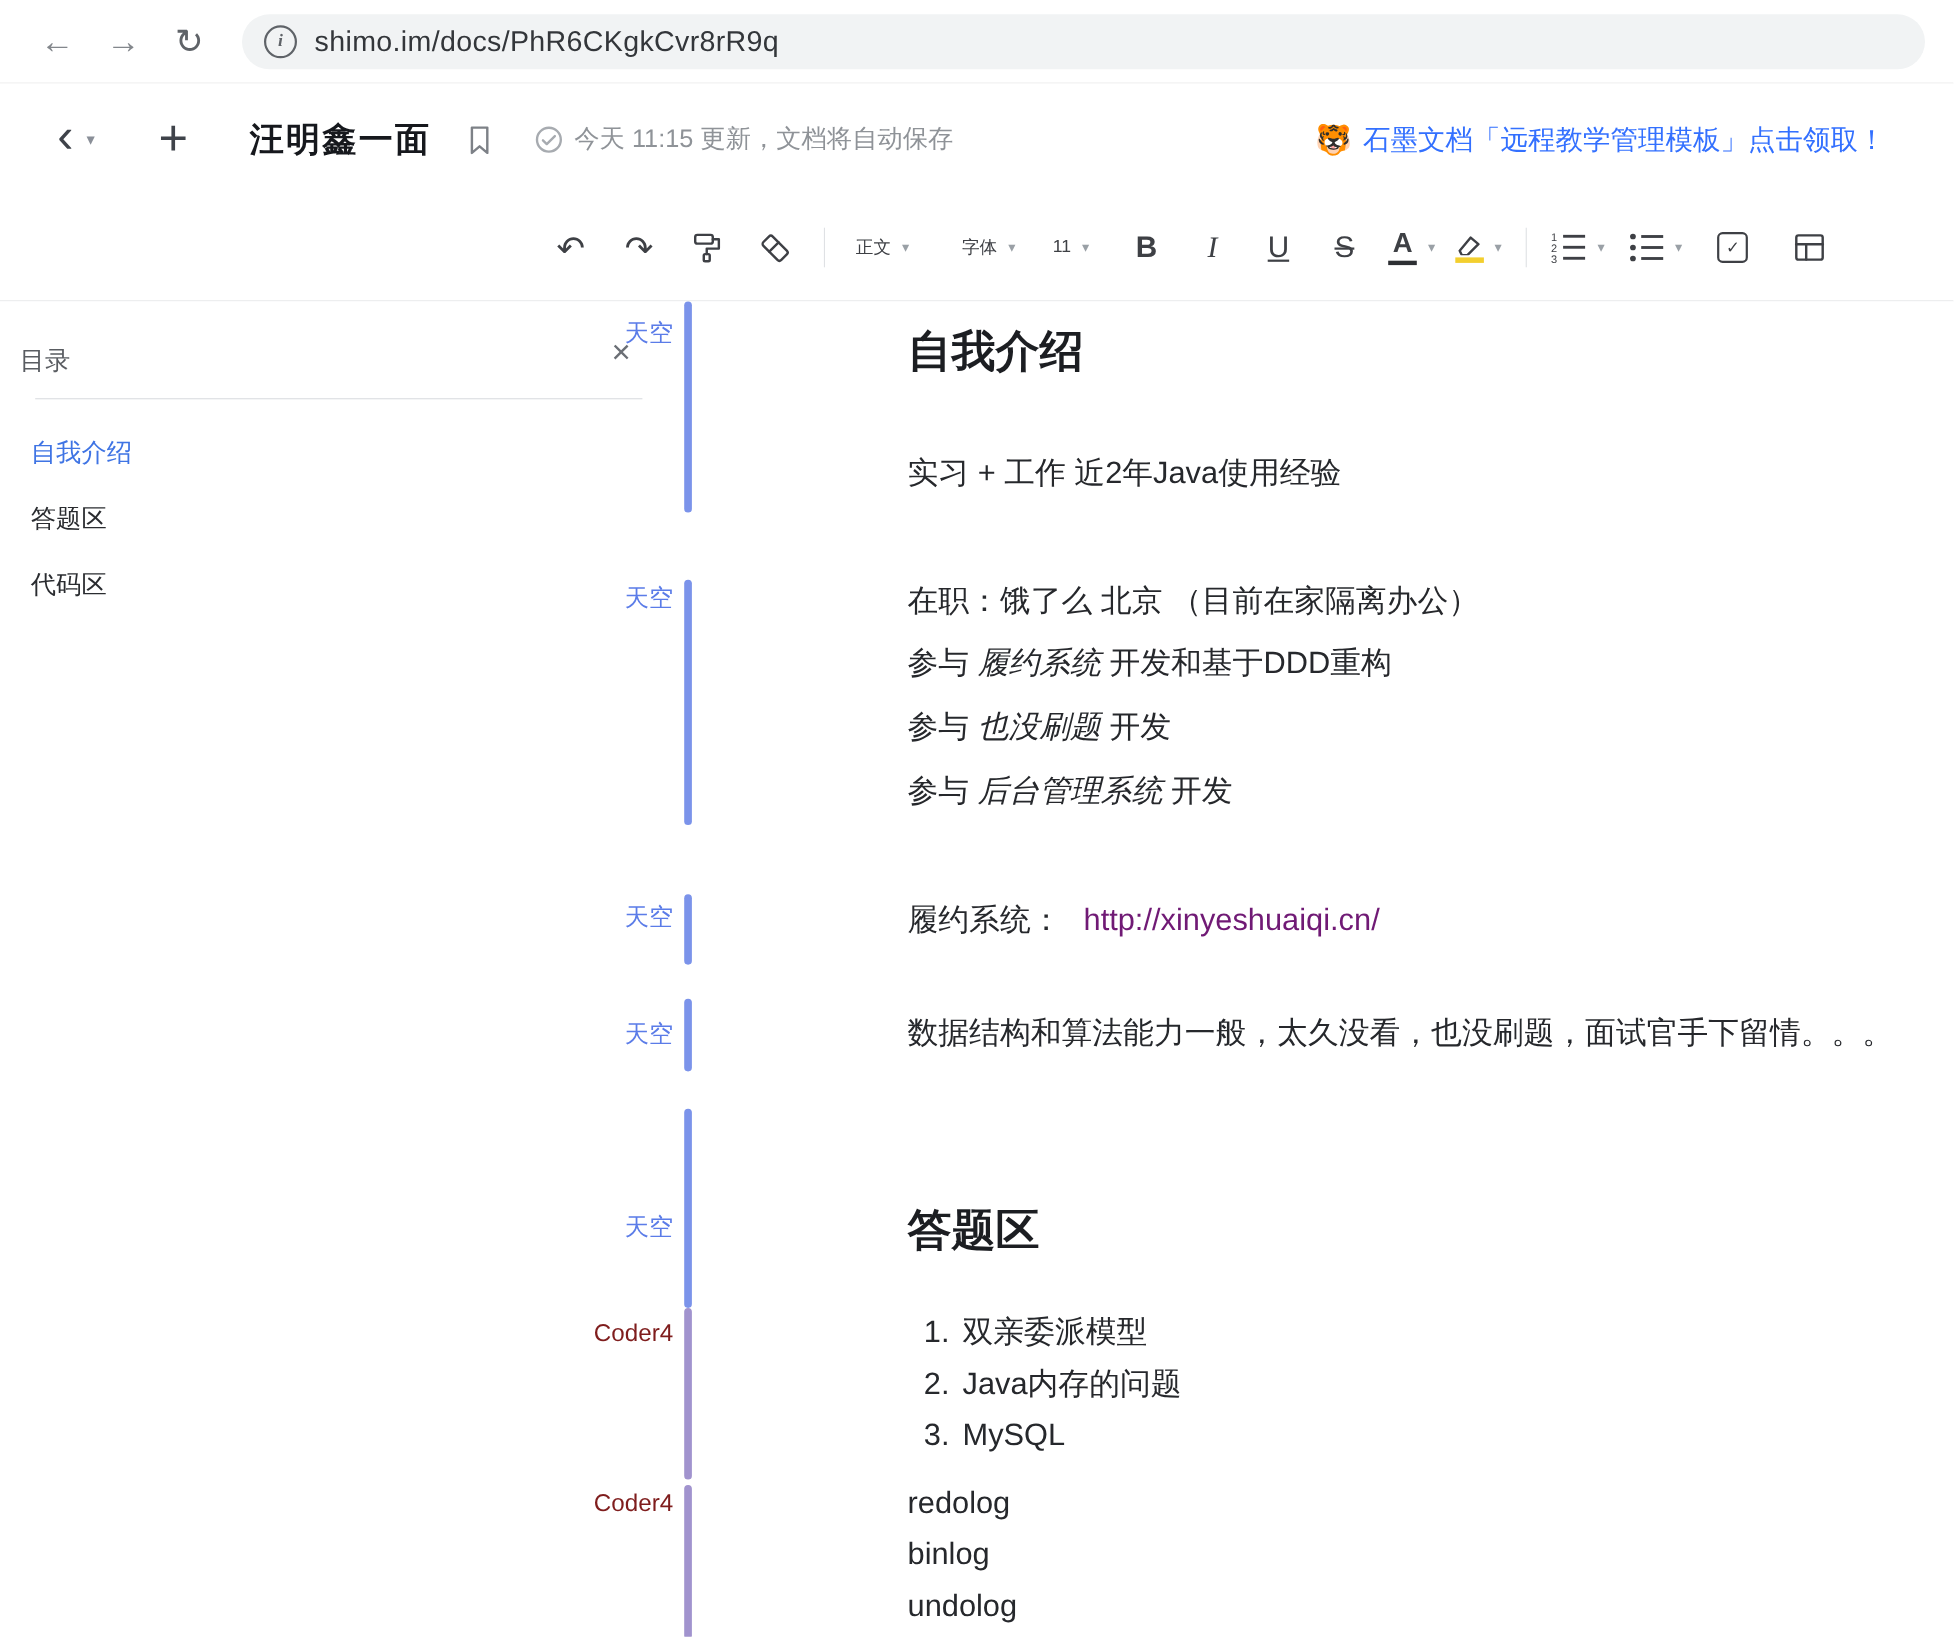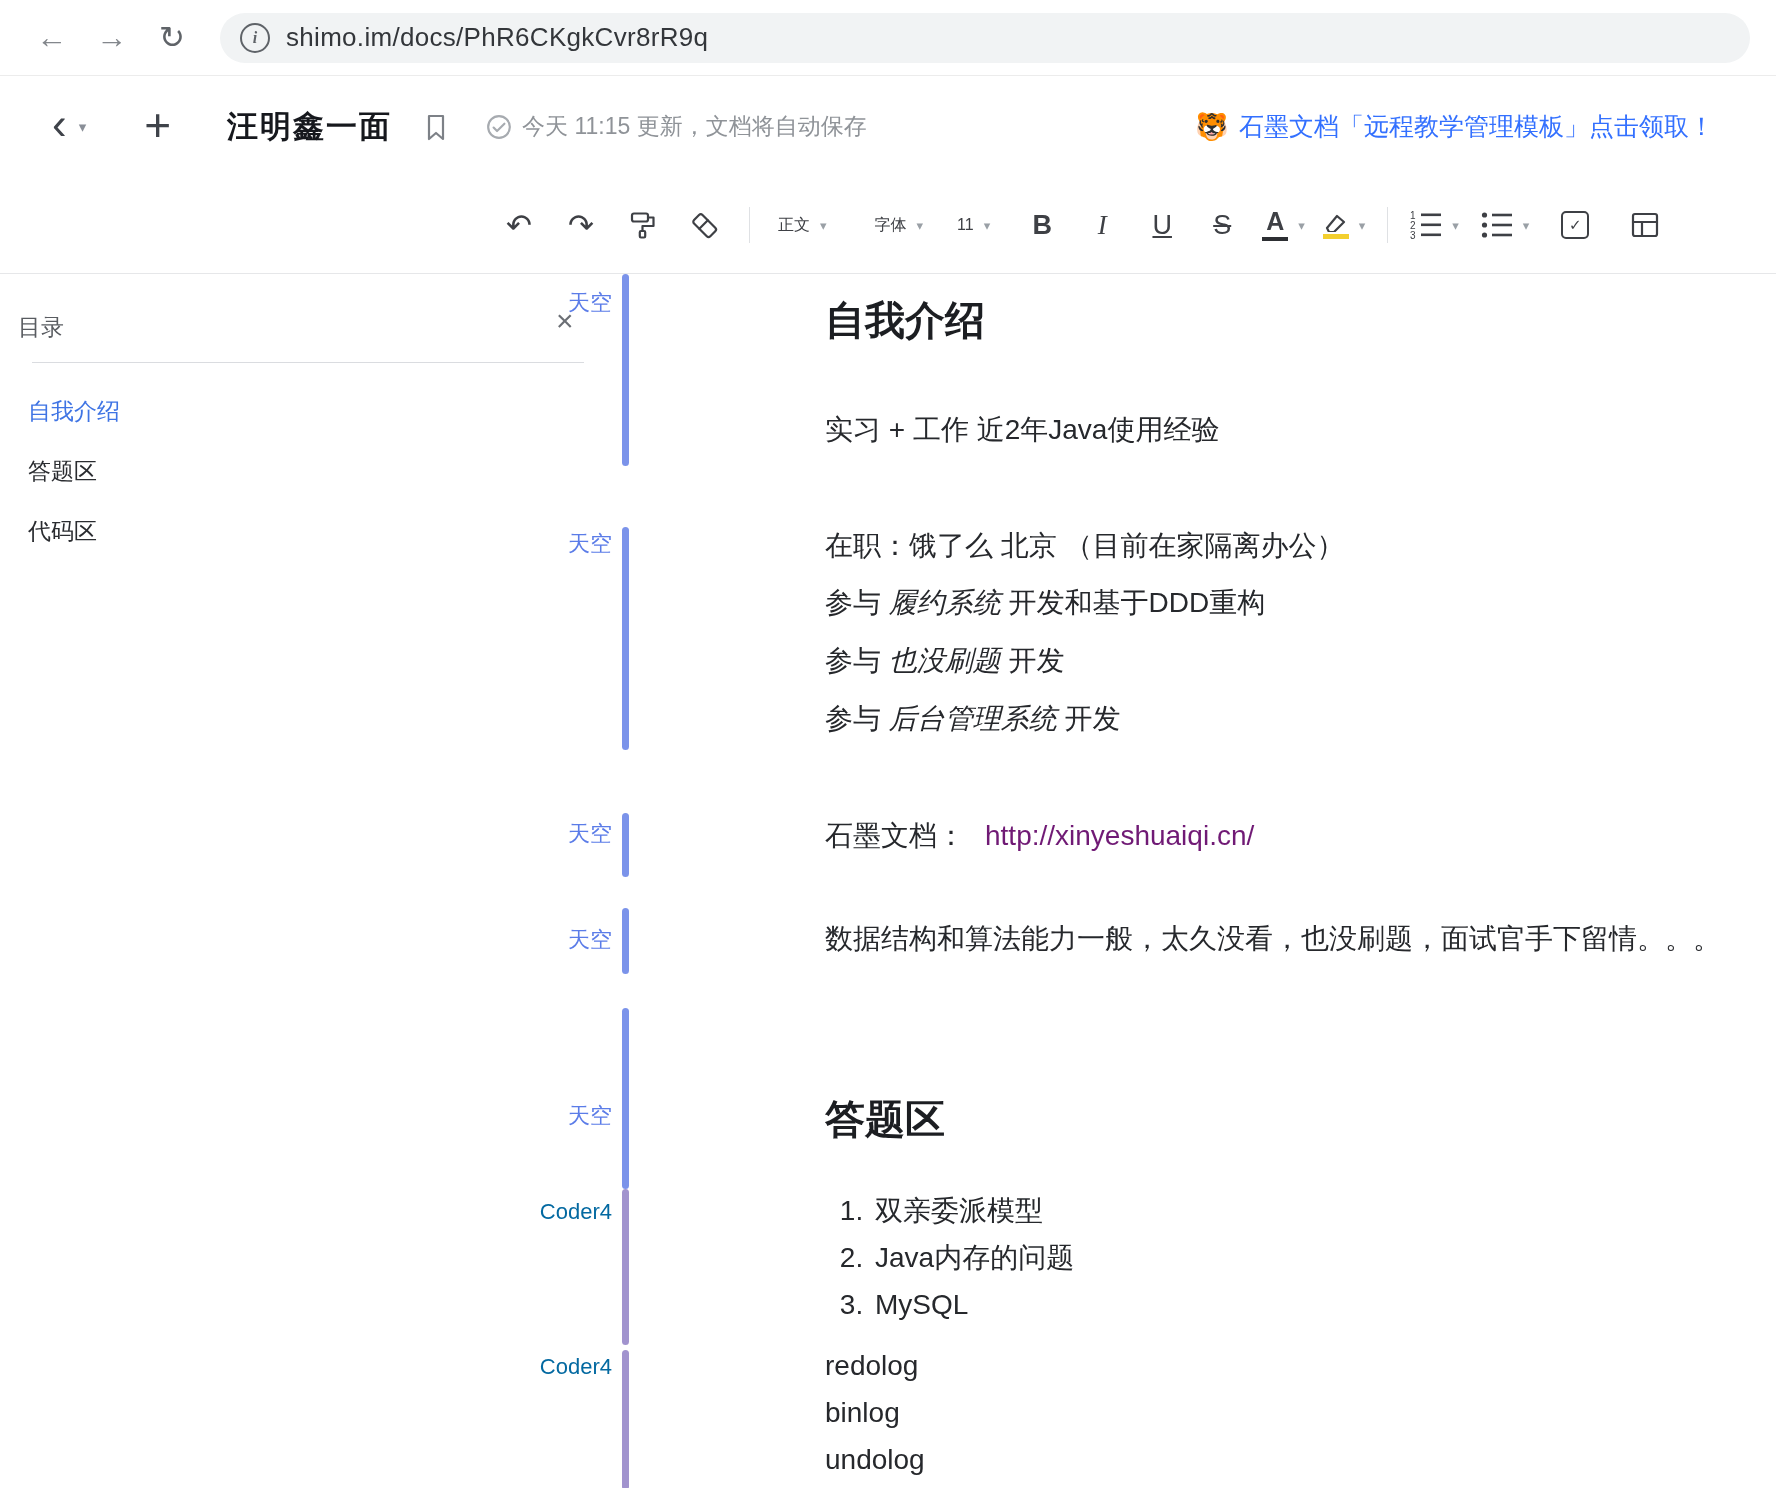--- a/index.html
+++ b/index.html
@@ -53,21 +53,21 @@
   
   .body-area{position:relative;height:1215px;background:#fff}
   .toc-title{position:absolute;left:18px;top:38px;font-size:23px;color:#595c61}
   .toc-divider{position:absolute;left:32px;top:88px;width:552px;height:1px;background:#dadce0}
   .toc-item{position:absolute;left:28px;font-size:23px;color:#2a2c30}
   .toc-item.active{color:#3f74e4}
   .toc-close{position:absolute;left:556px;top:32px;font-size:30px;color:#6b6f75;line-height:1}
 
   .g-label{position:absolute;left:412px;width:200px;text-align:right;font-size:22px}
   .g-label.blue{color:#5b7ce8}
-  .g-label.purple{color:#0369a1}
+  .g-label.purple{color:#7f1d1d}
   .g-bar{position:absolute;left:622px;width:7px;border-radius:3.5px}
   .g-bar.blue{background:#7b93ea}
   .g-bar.purple{background:#a193ce}
 
   .doc{position:absolute;left:825px;top:0;right:14px;cursor:text}
   .doc h1{font-size:40px;line-height:48px;font-weight:700;color:#1c1e22;margin:0}
   .h-intro{margin-top:22px !important}
   .h-answers{margin-top:136px !important}
   .doc p{font-size:28px;line-height:40px;margin:0;color:#26282c}
   .p-exp{margin-top:66px !important}
@@ -252,21 +252,21 @@
       <span>参与 </span><span class="italic">履约系统</span><span> 开发和基于DDD重构</span>
     </p>
     <p class="p-inv2">
       <span>参与 </span><span class="italic">也没刷题</span><span> 开发</span>
     </p>
     <p class="p-inv3">
       <span>参与 </span><span class="italic">后台管理系统</span><span> 开发</span>
     </p>
 
     <p class="p-blog">
-      <span>石墨文档：</span><a class="blog-link">http://xinyeshuaiqi.cn/</a>
+      <span>履约系统：</span><a class="blog-link">http://xinyeshuaiqi.cn/</a>
     </p>
 
     <p class="p-note">数据结构和算法能力一般，太久没看，也没刷题，面试官手下留情。。。</p>
 
     <h1 class="h-answers">答题区</h1>
 
     <ol>
       <li>双亲委派模型</li>
       <li>Java内存的问题</li>
       <li>MySQL</li>

